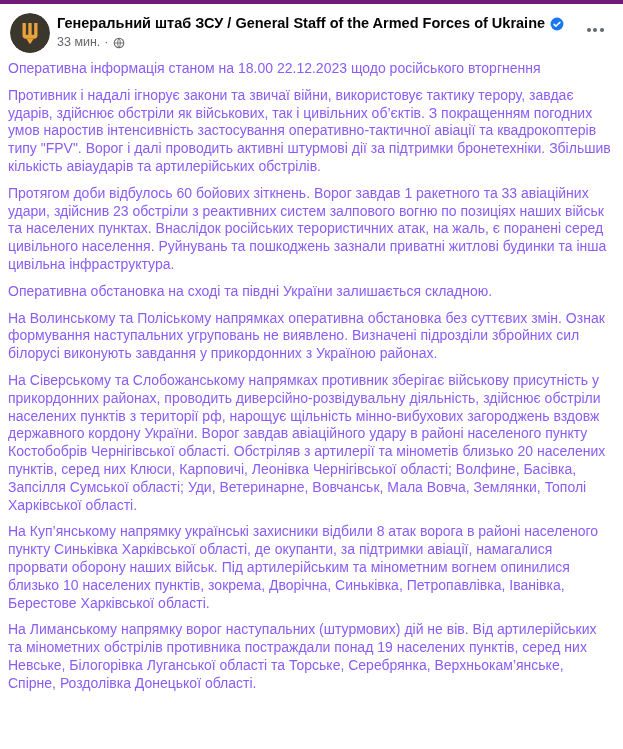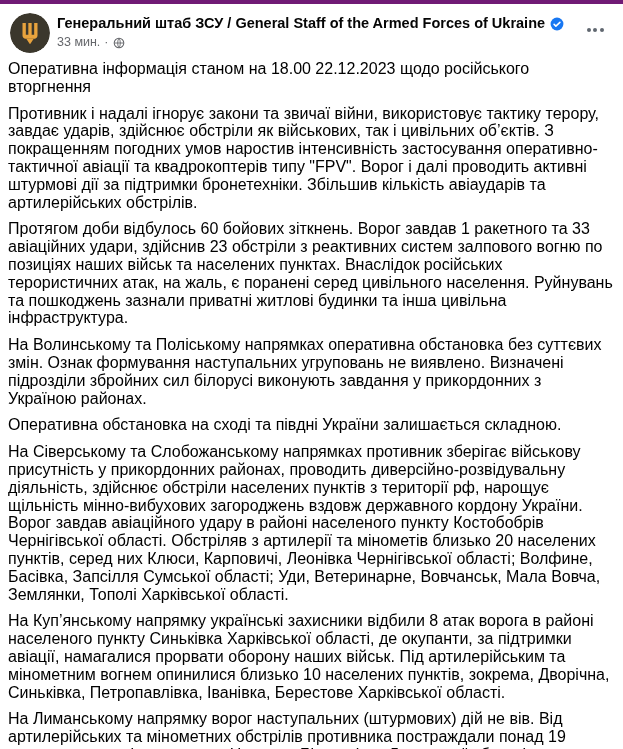--- a/index.html
+++ b/index.html
@@ -81,23 +81,23 @@
     background: #606770;
     border-radius: 50%;
     display: block;
   }
   
   .post-body {
     padding: 5px 10px 10px 8px;
   }
   .post-body p {
     margin: 0 0 9px 0;
-    font-size: 16px;
+    font-size: 14px;
     line-height: 17.8px;
-    color: #000000;
+    color: #8b5cf6;
     white-space: pre-wrap;
   }
   .post-body p:last-child { margin-bottom: 0; }
 </style>
 </head>
 <body>
 
 <div class="post-card">
 
   <div class="post-header">
@@ -137,20 +137,20 @@
         <i></i>
         <i></i>
     </div>
 
   </div>
 
   <div class="post-body">
     <p>Оперативна інформація станом на 18.00 22.12.2023 щодо російського вторгнення</p>
     <p>Противник і надалі ігнорує закони та звичаї війни, використовує тактику терору, завдає ударів, здійснює обстріли як військових, так і цивільних об’єктів. З покращенням погодних умов наростив інтенсивність застосування оперативно-тактичної авіації та квадрокоптерів типу "FPV". Ворог і далі проводить активні штурмові дії за підтримки бронетехніки. Збільшив кількість авіаударів та артилерійських обстрілів.</p>
     <p>Протягом доби відбулось 60 бойових зіткнень. Ворог завдав 1 ракетного та 33 авіаційних удари, здійснив 23 обстріли з реактивних систем залпового вогню по позиціях наших військ та населених пунктах. Внаслідок російських терористичних атак, на жаль, є поранені серед цивільного населення. Руйнувань та пошкоджень зазнали приватні житлові будинки та інша цивільна інфраструктура.</p>
+    <p>Оперативна обстановка на сході та півдні України залишається складною.</p>
     <p>На Волинському та Поліському напрямках оперативна обстановка без суттєвих змін. Ознак формування наступальних угруповань не виявлено. Визначені підрозділи збройних сил білорусі виконують завдання у прикордонних з Україною районах.</p>
-    <p>Оперативна обстановка на сході та півдні України залишається складною.</p>
     <p>На Сіверському та Слобожанському напрямках противник зберігає військову присутність у прикордонних районах, проводить диверсійно-розвідувальну діяльність, здійснює обстріли населених пунктів з території рф, нарощує щільність мінно-вибухових загороджень вздовж державного кордону України. Ворог завдав авіаційного удару в районі населеного пункту Костобобрів Чернігівської області. Обстріляв з артилерії та мінометів близько 20 населених пунктів, серед них Клюси, Карповичі, Леонівка Чернігівської області; Волфине, Басівка, Запсілля Сумської області; Уди, Ветеринарне, Вовчанськ, Мала Вовча, Землянки, Тополі Харківської області.</p>
     <p>На Куп’янському напрямку українські захисники відбили 8 атак ворога в районі населеного пункту Синьківка Харківської області, де окупанти, за підтримки авіації, намагалися прорвати оборону наших військ. Під артилерійським та мінометним вогнем опинилися близько 10 населених пунктів, зокрема, Дворічна, Синьківка, Петропавлівка, Іванівка, Берестове Харківської області.</p>
     <p>На Лиманському напрямку ворог наступальних (штурмових) дій не вів. Від артилерійських та мінометних обстрілів противника постраждали понад 19 населених пунктів, серед них Невське, Білогорівка Луганської області та Торське, Серебрянка, Верхньокам’янське, Спірне, Роздолівка Донецької області.</p>
   </div>
 
 </div>
 
 </body></html>

